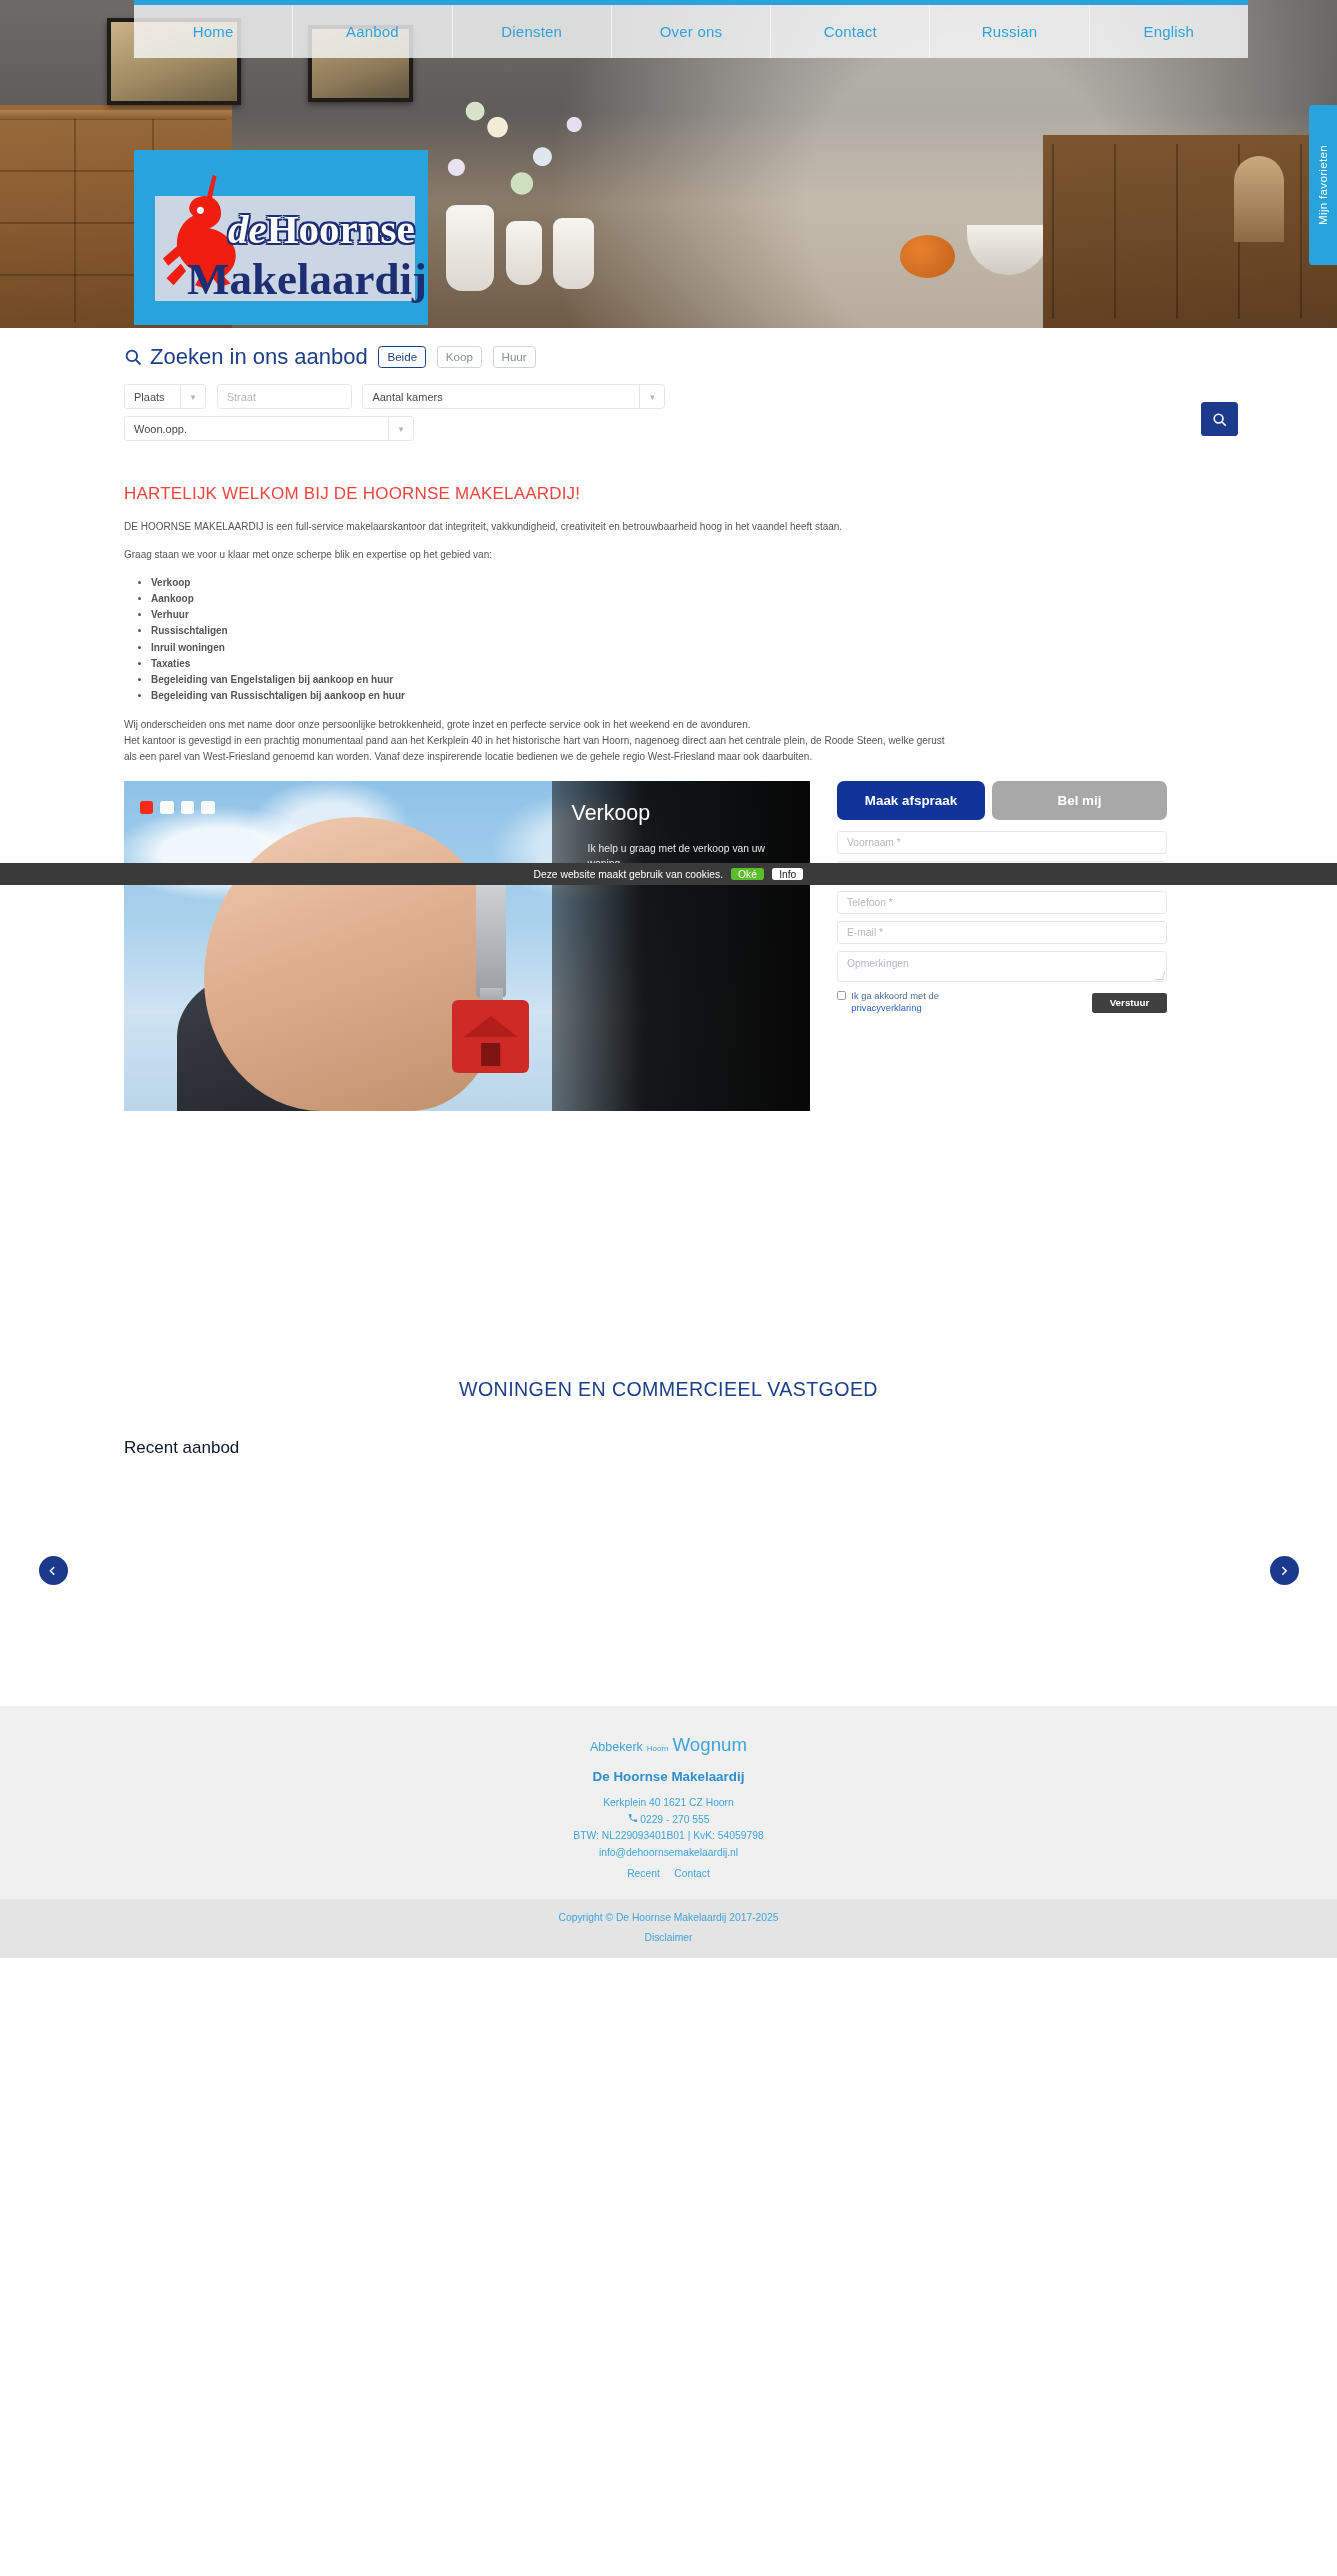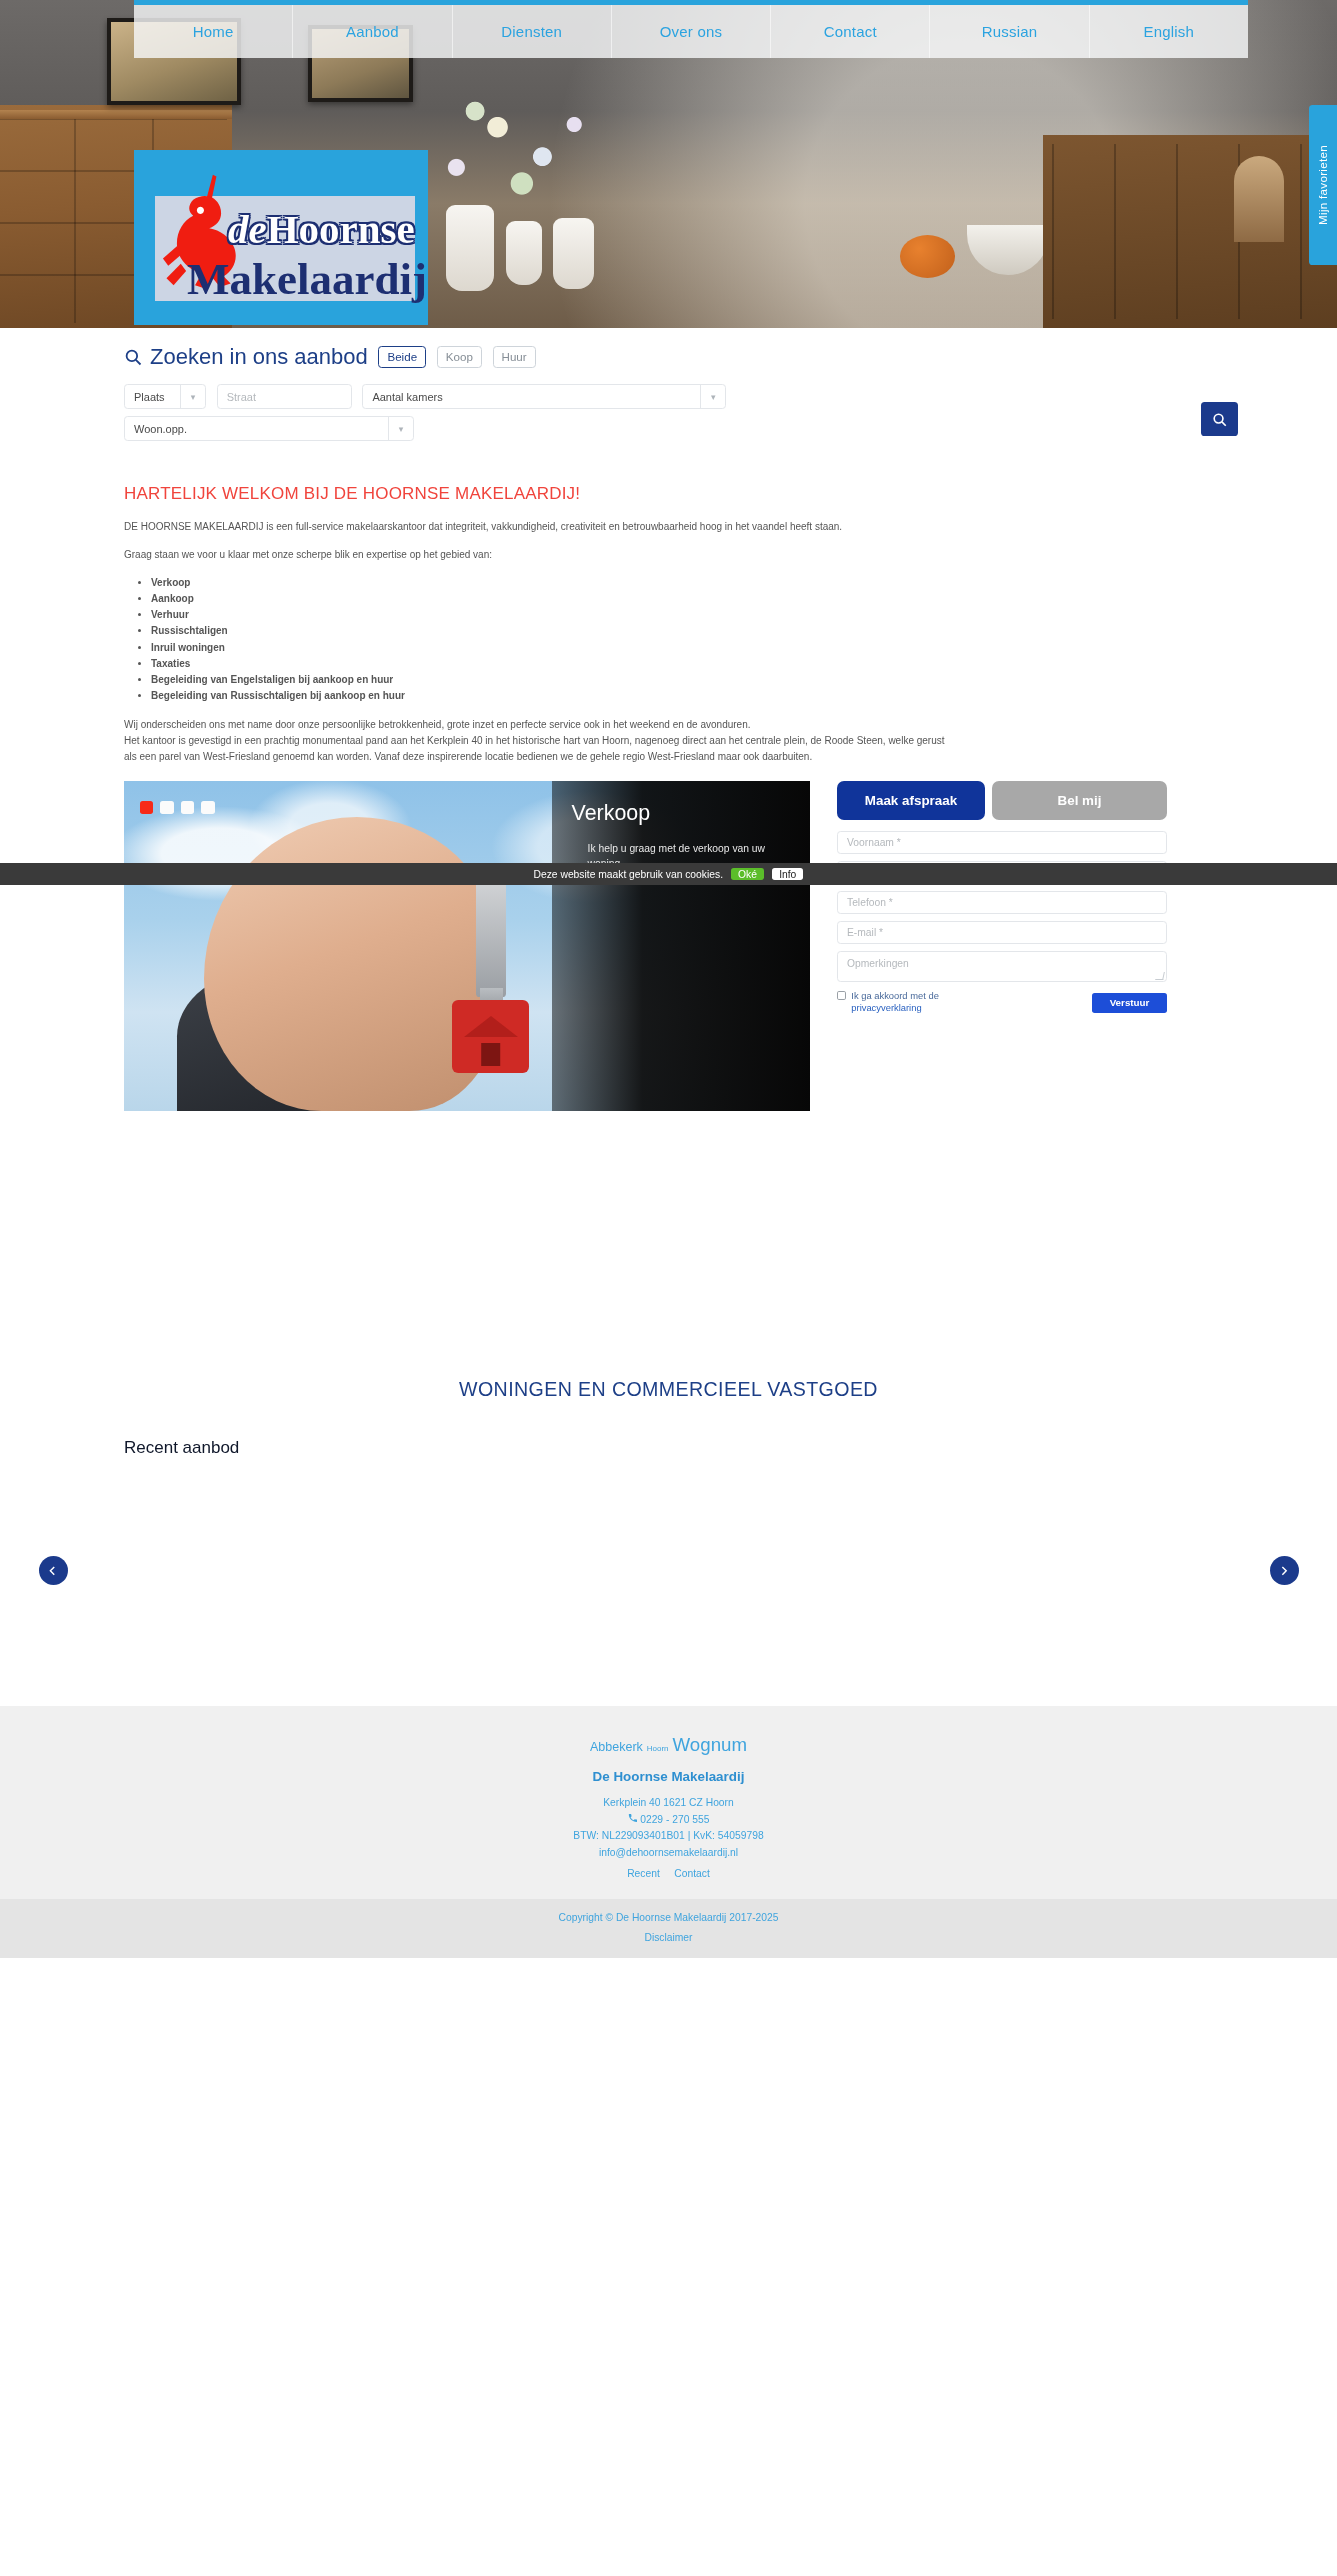--- a/index.html
+++ b/index.html
@@ -148,21 +148,21 @@
   }
   .field.ph { color:#b5b9bd; }
   .field.sel { padding:0; }
   .field.sel .lbl { flex:1; padding:0 9px; display:flex; align-items:center; height:100%; }
   .caret {
     width:25px; height:100%; border-left:0.9px solid #e3e6ea;
     display:flex; align-items:center; justify-content:center; color:#aeb4ba; font-size:9px;
   }
   .f-plaats { width:82px; }
   .f-straat { width:135px; }
-  .f-kamers { width:364px; }
+  .f-kamers { width:303px; }
   .f-woon   { width:290px; }
   .search-btn {
     position:absolute; right:-12.5px; top:18px; width:37px; height:34px;
     background:#1b3a8c; border-radius:3.6px; cursor:pointer;
     display:flex; align-items:center; justify-content:center;
   }
 
   
   .welcome { padding:36px 0 0 12.5px; }
   .wel-title { color:#f0443c; font-size:17px; letter-spacing:0.2px; font-weight:400; margin:0 0 14.3px; }
@@ -255,21 +255,21 @@
     content:""; position:absolute; right:1.8px; bottom:1.8px; width:7.1px; height:7.1px;
     border-right:0.9px solid #c7ccd1; border-bottom:0.9px solid #c7ccd1; transform:skewX(-12deg);
   }
   .fagree { display:flex; align-items:flex-start; justify-content:space-between; margin-top:3.6px; }
   .fchk { display:flex; gap:5.3px; }
   .cbox { width:9px; height:9px; border:0.9px solid #9aa0a6; border-radius:1.8px; background:#fff;
           margin-top:1.8px; flex:0 0 auto; cursor:pointer; }
   .fchk .txt { font-size:9.4px; color:#4a6a9b; line-height:1.35; }
   .fchk .txt .lnk { color:#2b62c0; }
   .fsubmit {
-    width:75px; height:19.6px; background:#1d4ed8; color:#fff; border-radius:2.7px;
+    width:75px; height:19.6px; background:#404040; color:#fff; border-radius:2.7px;
     font-size:9.8px; font-weight:700; display:flex; align-items:center; justify-content:center;
     cursor:pointer; margin-top:3.6px;
   }
 
   
   .band-title {
     text-align:center; color:#1d3f87; font-size:19.6px; letter-spacing:0.4px;
     padding-top:267px; font-weight:400;
   }
   .recent-title { color:#0f172a; font-size:17px; padding:37px 0 0 12.5px; font-weight:400; }

